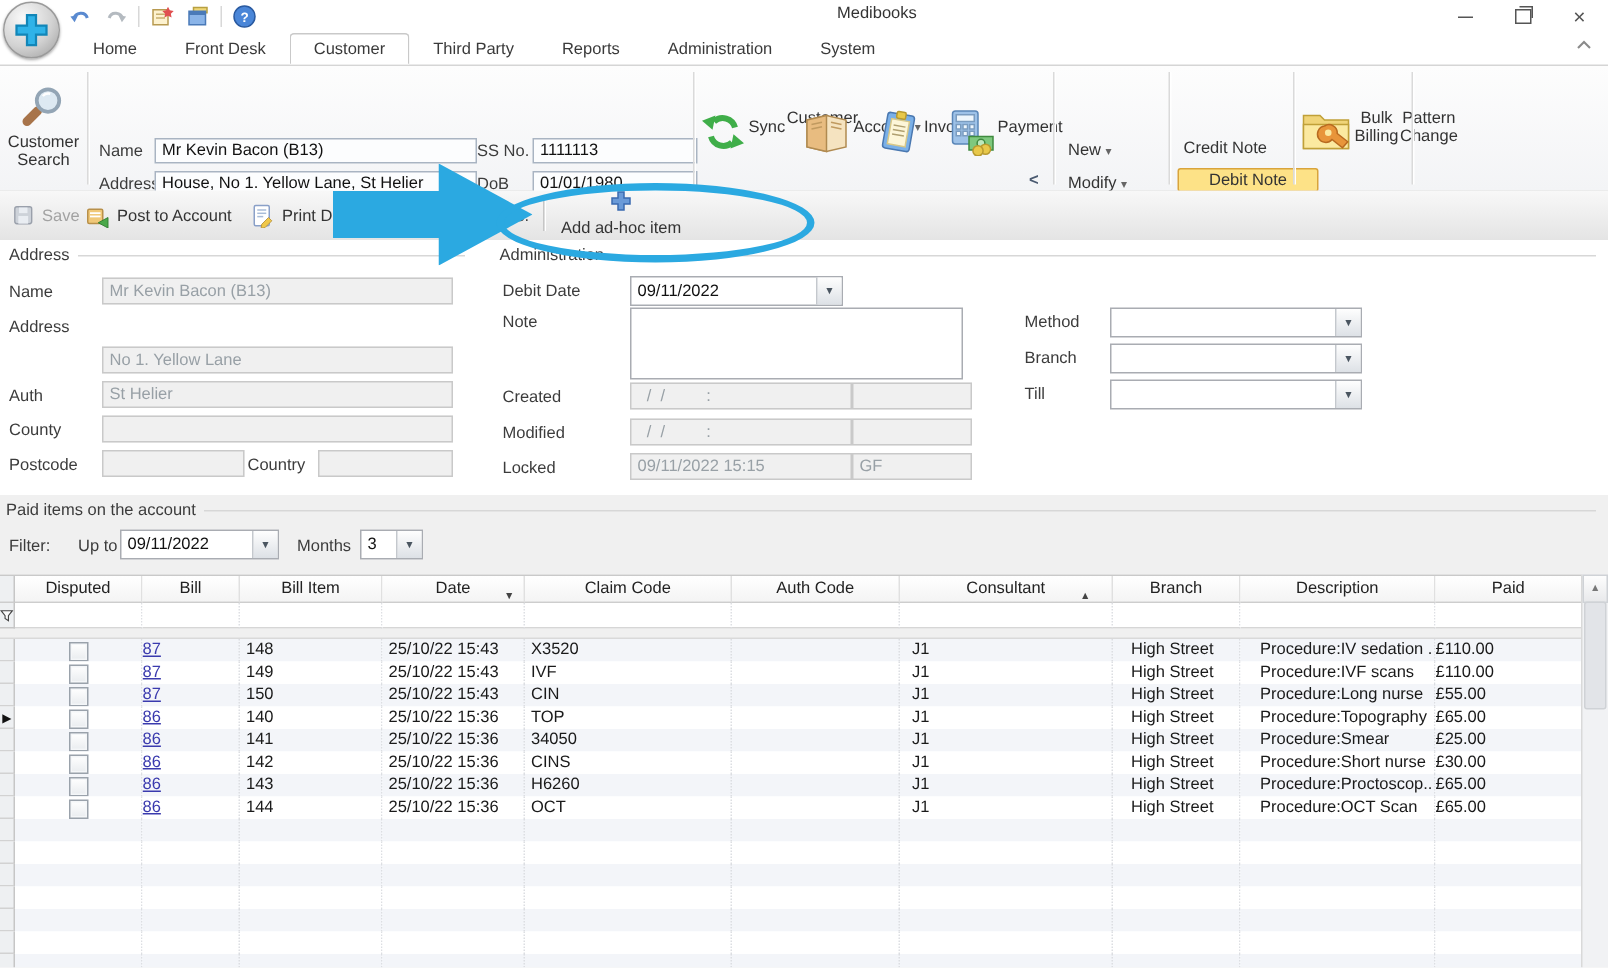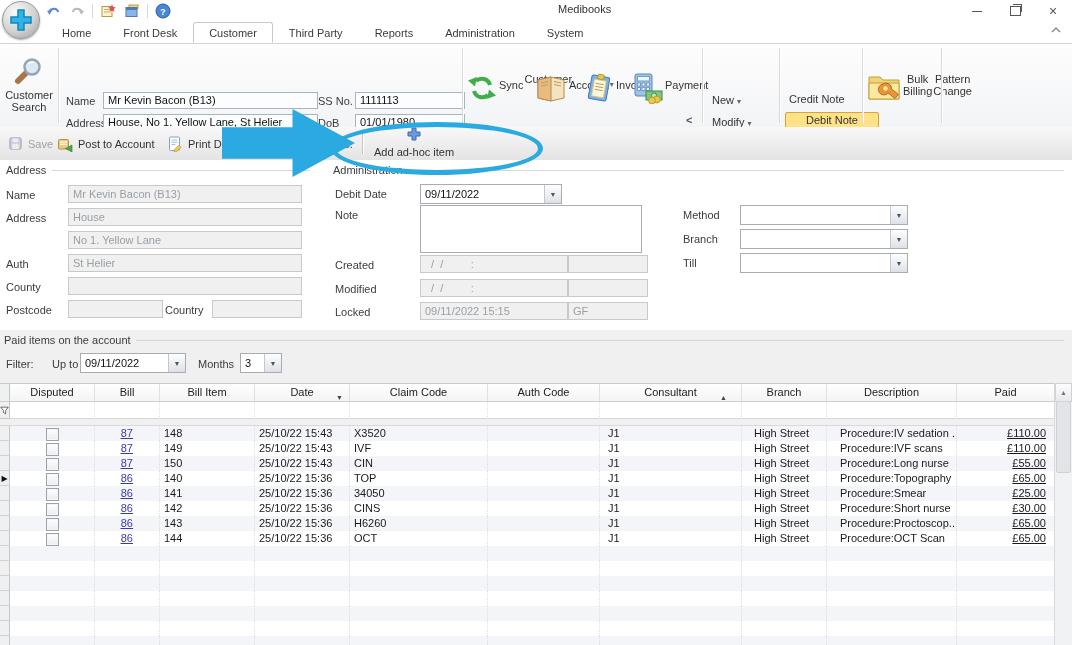--- a/index.html
+++ b/index.html
@@ -83,21 +83,21 @@
   .fcell{background:#fff;border-right:1px dotted #dddfe3;border-bottom:1px solid #d6d6d6;}
   .fstrip{background:#eef0f2;border-right:1px solid #c6c6c6;border-bottom:1px solid #c6c6c6;display:flex;align-items:center;justify-content:center;}
   .gap{height:6px;background:#f0f0f0;border-bottom:1px solid #d9d9d9;}
   .drow{height:15px;}
   .drow.odd .dc{background:#f3f5f9;}
   .dc{border-right:1px dotted #dcdee2;line-height:15px;font-size:11px;color:#1a1a1a;overflow:hidden;white-space:nowrap;background:#fff;}
   .dstrip{background:#eef0f2;border-right:1px solid #c6c6c6;border-bottom:1px solid #d2d2d2;display:flex;align-items:center;justify-content:center;font-size:8px;color:#111;}
   .cbx{width:11px;height:11px;margin:2px auto 0 auto;border:1px solid #9aa2ab;background:linear-gradient(#fff,#e9ecef);box-shadow:inset 0 0 0 1px #f4f6f8;}
   .blink{color:#3a3aae;text-decoration:underline;}
   .al{padding-left:4px;text-align:left;}
-  .ar{text-align:right;text-decoration:underline;}
+  .ar{}
 
   .vscroll{position:absolute;top:53px;right:0;width:17px;bottom:0;background:#f1f2f4;border-left:1px solid #d9d9d9;}
   .vs-up{height:17px;background:linear-gradient(#fdfdfd,#e8e9eb);border:1px solid #cfd2d6;display:flex;align-items:center;justify-content:center;font-size:7px;color:#777;}
   .vs-thumb{position:absolute;top:18px;left:1px;right:1px;height:70px;background:#e2e4e8;border:1px solid #cfd2d6;border-radius:2px;}
 
   .ws-pre{white-space:pre;}
 </style>
 </head>
 <body>
 
@@ -340,21 +340,20 @@
   <div class="anno-arrow"></div>
   <div class="anno-ellipse"></div>
 
   <div class="formarea">
 
     <span class="grp-lbl" style="left:6px;top:4px;">Address</span>
     <div class="grp-line" style="left:52px;top:10px;width:258px;"></div>
     <span class="dlabel" style="left:6px;top:29px;">Name</span>
     <div class="dfield" style="left:68px;top:25px;width:224px;">Mr Kevin Bacon (B13)</div>
     <span class="dlabel" style="left:6px;top:52px;">Address</span>
-    <div class="dfield" style="left:68px;top:48px;width:224px;">House</div>
     <div class="dfield" style="left:68px;top:71px;width:224px;">No 1. Yellow Lane</div>
     <span class="dlabel" style="left:6px;top:98px;">Auth</span>
     <div class="dfield" style="left:68px;top:94px;width:224px;">St Helier</div>
     <span class="dlabel" style="left:6px;top:121px;">County</span>
     <div class="dfield" style="left:68px;top:117px;width:224px;"></div>
     <span class="dlabel" style="left:6px;top:144px;">Postcode</span>
     <div class="dfield" style="left:68px;top:140px;width:85px;"></div>
     <span class="dlabel" style="left:165px;top:144px;">Country</span>
     <div class="dfield" style="left:212px;top:140px;width:80px;"></div>
 

